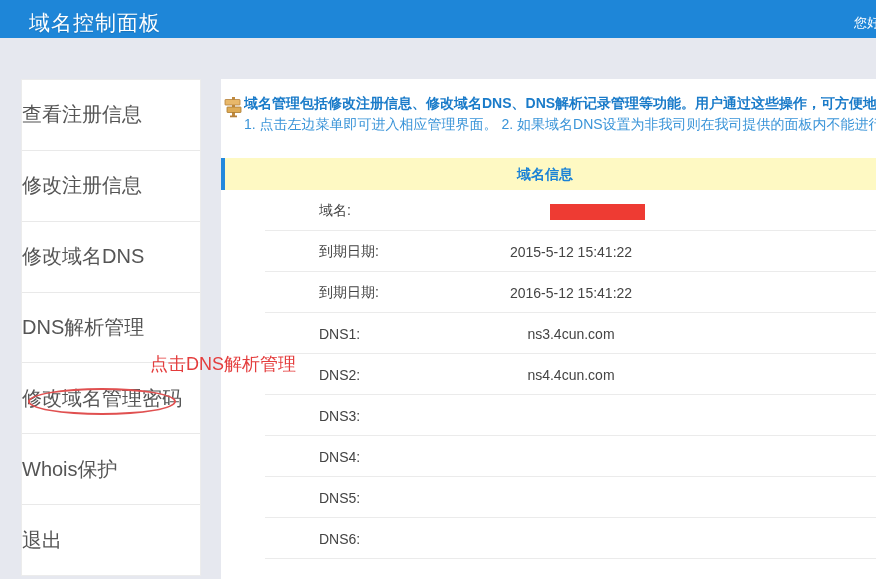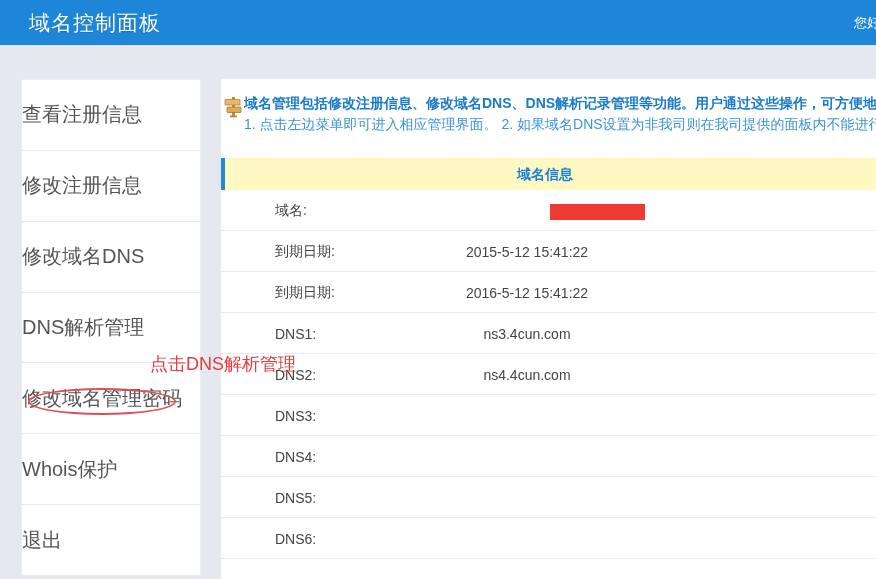--- a/index.html
+++ b/index.html
@@ -8,21 +8,21 @@
     font-family: "Liberation Sans", "DejaVu Sans", sans-serif;
     background: #e6e8ef;
     position: relative;
     overflow: hidden;
     color: #444;
   }
   .page { position: absolute; inset: 0; width: 876px; height: 579px; overflow: hidden; }
 
   
   .topbar {
-    position: absolute; left: 0; top: 0; width: 876px; height: 45px;
+    position: absolute; left: 0; top: 0; width: 876px; height: 38px;
     background: #1e86d8;
   }
   .topbar-title {
     position: absolute; left: 29px; top: 9px;
     color: #ffffff; font-size: 21px; letter-spacing: 1px;
     text-shadow: 0 1px 1px rgba(0,0,0,0.15);
   }
   .topbar-greeting {
     position: absolute; right: -4px; top: 14px;
     color: #ffffff; font-size: 13px; white-space: nowrap;
@@ -63,21 +63,21 @@
     background: #fef9c3;
     border-left: 4px solid #2288dd;
   }
   .section-title {
     position: absolute; left: 0; top: 0; width: 640px; height: 32px;
     line-height: 32px; text-align: center;
     color: #1a82d6; font-size: 14px; font-weight: bold;
   }
 
   
-  .info-table { position: absolute; left: 0; top: 111px; width: 655px; }
+  .info-table { position: absolute; left: 0; top: 111px; width: 655px; padding-left: 44px; }
   .info-row {
     position: relative; height: 41px;
     border-bottom: 1px solid #ebebeb;
   }
   .row-label {
     position: absolute; left: 54px; top: 0; height: 41px;
     display: flex; align-items: center;
     font-size: 14px; color: #444444; white-space: nowrap;
   }
   .row-value {

